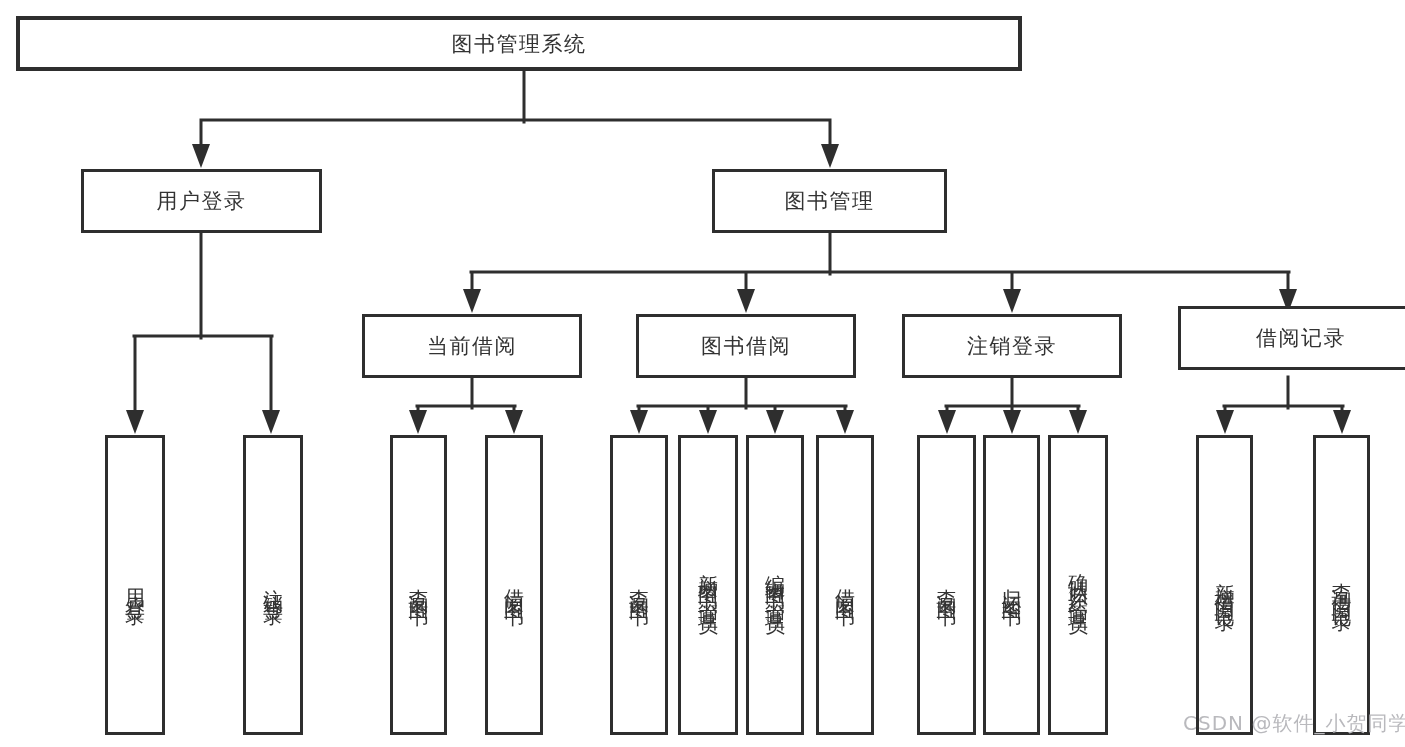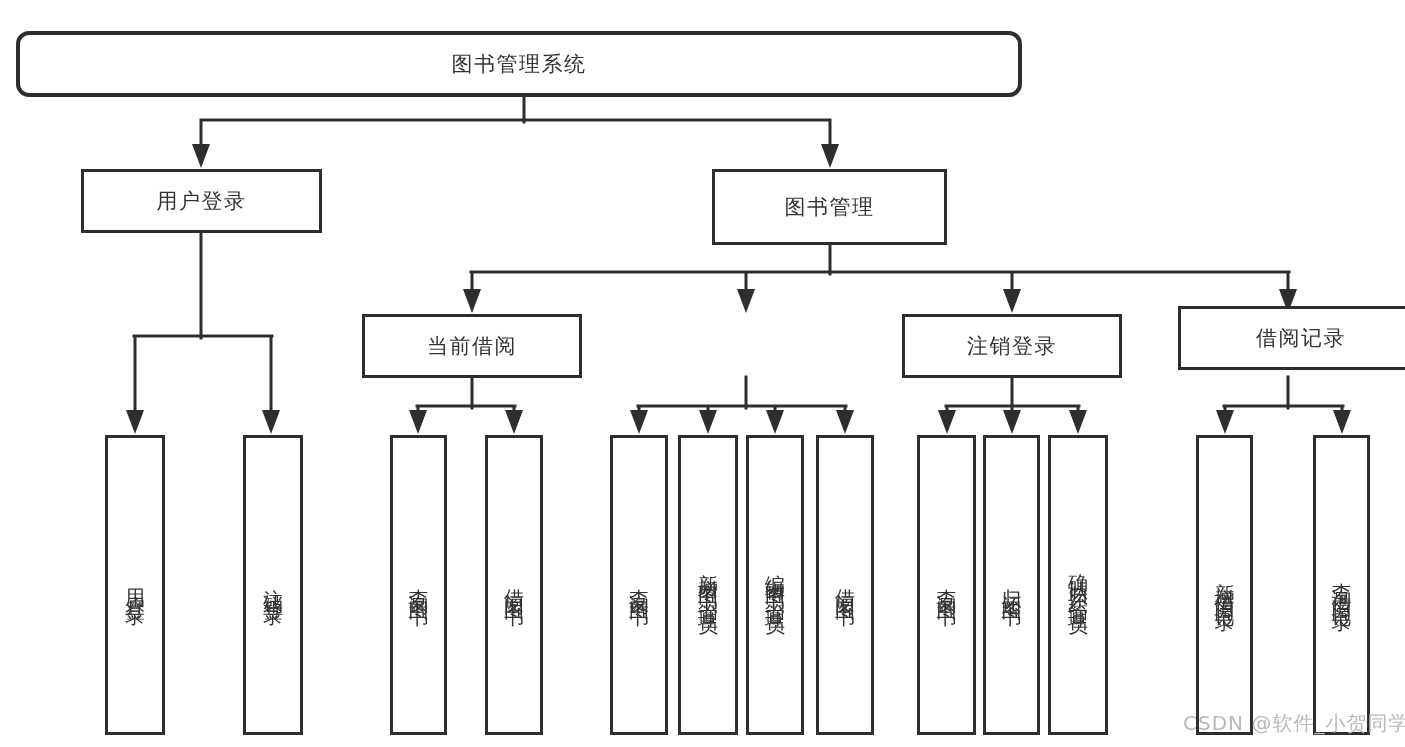--- a/index.html
+++ b/index.html
@@ -69,33 +69,36 @@
       M699 410 L717 410 L708 434 Z
       M766 410 L784 410 L775 434 Z
       M836 410 L854 410 L845 434 Z
       M938 410 L956 410 L947 434 Z
       M1003 410 L1021 410 L1012 434 Z
       M1069 410 L1087 410 L1078 434 Z
       M1216 410 L1234 410 L1225 434 Z
       M1333 410 L1351 410 L1342 434 Z"></path>
   </svg>
 
-  <div class="box root h" style="left:16px;top:31px;width:1006px;height:66px;border-radius:13px;">
+  <div class="box root h" style="left:16px;top:16px;width:1006px;height:55px;">
     <span>图书管理系统</span>
   </div>
 
   <div class="box h" style="left:81px;top:169px;width:241px;height:64px;">
     <span>用户登录</span>
   </div>
-  <div class="box h" style="left:712px;top:169px;width:235px;height:76px;">
+  <div class="box h" style="left:712px;top:169px;width:235px;height:64px;">
     <span>图书管理</span>
   </div>
 
   <div class="box h" style="left:362px;top:314px;width:220px;height:64px;">
     <span>当前借阅</span>
+  </div>
+  <div class="box h" style="left:636px;top:314px;width:220px;height:64px;">
+    <span>图书借阅</span>
   </div>
   <div class="box h" style="left:902px;top:314px;width:220px;height:64px;">
     <span>注销登录</span>
   </div>
   <div class="box h" style="left:1178px;top:306px;width:246px;height:64px;">
     <span>借阅记录</span>
   </div>
 
   <div class="box v" style="left:105px;top:435px;width:60px;height:300px;">
     <span class="vt">用户登录</span>

